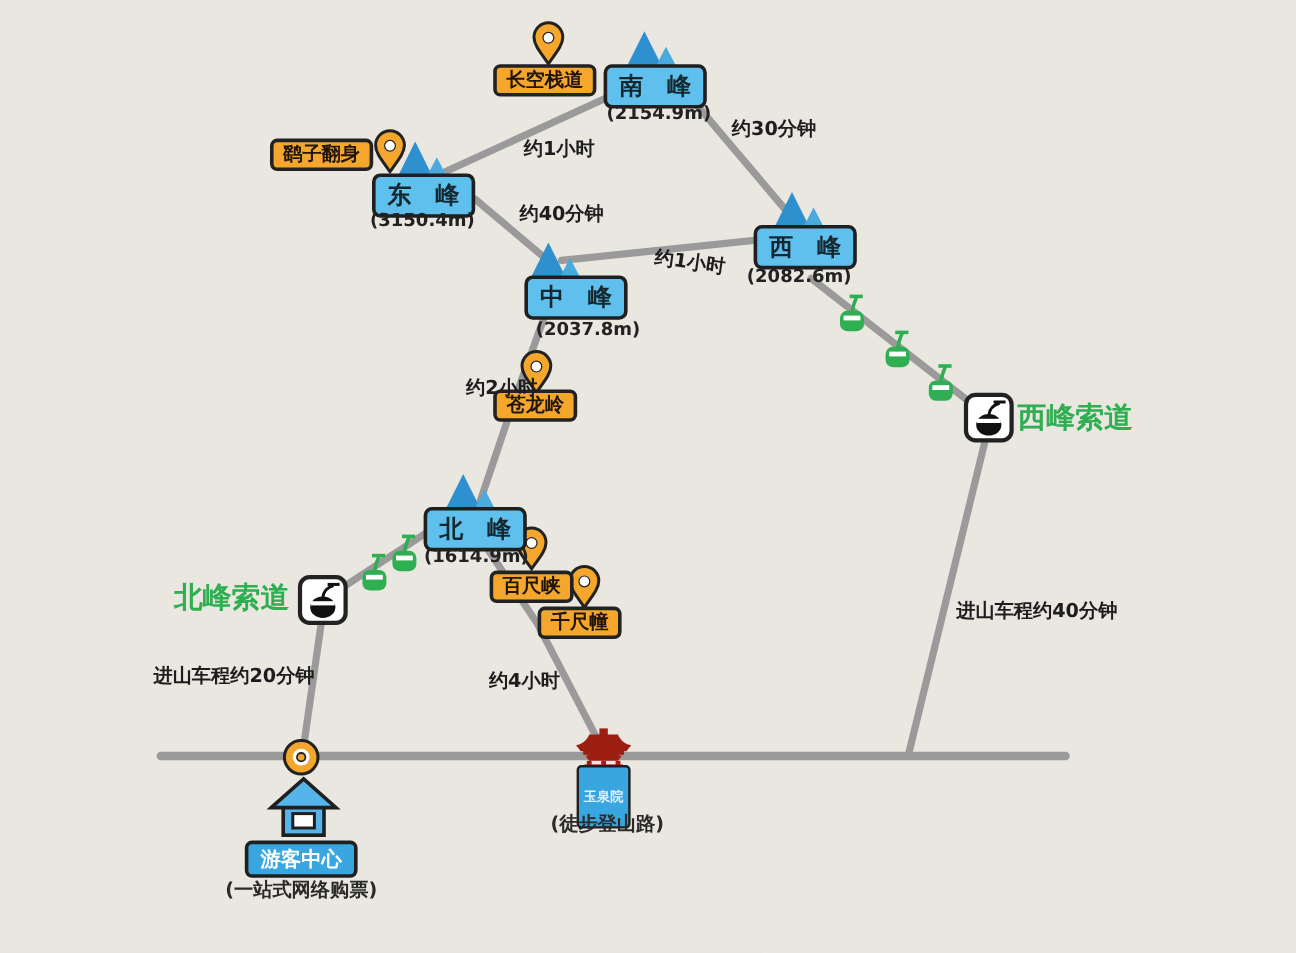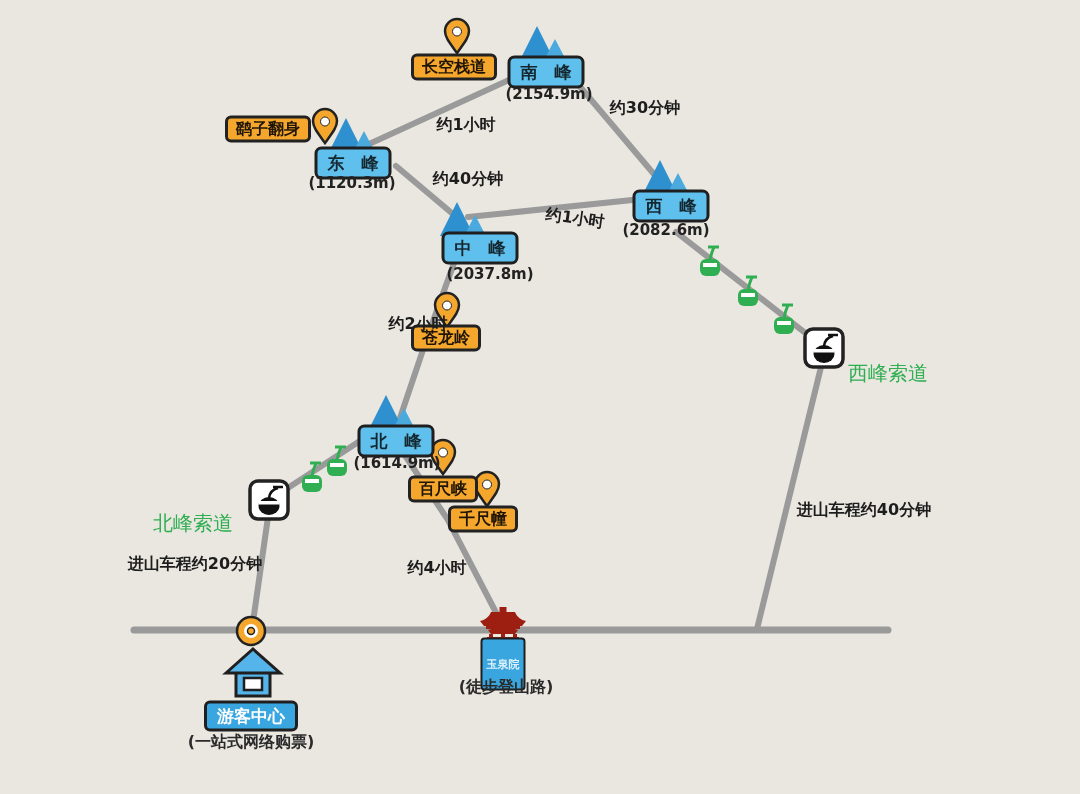--- a/index.html
+++ b/index.html
@@ -12,34 +12,34 @@
     width:1080px;height:794px;
     background:var(--background,#eae7e0);
     overflow:hidden;
   }
   .map svg.layer{position:absolute;left:0;top:0;}
   .abs{position:absolute;transform:translate(-50%,-50%);white-space:nowrap;}
   .peak-label{
     background:var(--peak_blue,#5fc0ee);
     border:3px solid #1f1f1f;border-radius:7px;
     padding:2px 10px;
-    font-size:17px;font-weight:bold;color:#14262e;
+    font-size:20px;font-weight:bold;color:#14262e;
   }
   .elev{font-size:15px;font-weight:bold;color:#222;}
   .spot-label{
     background:var(--spot_orange,#f4a72c);
     border:3px solid #222;border-radius:6px;
     padding:0 8px;
     font-size:16px;font-weight:bold;color:#201507;
   }
   .duration{font-size:16px;font-weight:bold;color:#1d1d1d;}
   .duration.rot{transform:translate(-50%,-50%) rotate(8deg);}
   .cable-name{
     position:absolute;white-space:nowrap;
-    font-size:20px;font-weight:normal;color:var(--cable_green,#2fae52);margin-top:25px;
+    font-size:24px;font-weight:bold;color:var(--cable_green,#2fae52);
   }
   .vc-label{
     background:var(--deep_blue,#3aa6e0);
     border:3px solid #1f1f1f;border-radius:6px;
     padding:1px 10px;
     font-size:17px;font-weight:bold;color:#ffffff;
   }
   .yq-label{
     background:var(--deep_blue,#3aa6e0);
     border:2px solid #1f1f1f;border-radius:4px;
@@ -134,21 +134,21 @@
     <use href="#station" x="269" y="500"></use>
 
     <use href="#junction" x="251" y="631"></use>
     <use href="#house" x="253" y="678"></use>
     <use href="#temple" x="503" y="628"></use>
   </svg>
 
   <div class="abs peak-label" style="left:546px;top:72px;">南　峰</div>
   <div class="abs elev" style="left:549px;top:94px;">(2154.9m)</div>
   <div class="abs peak-label" style="left:353px;top:163px;">东　峰</div>
-  <div class="abs elev" style="left:352px;top:183px;">(1120.3m)</div>
+  <div class="abs elev" style="left:352px;top:183px;">(3150.4m)</div>
   <div class="abs peak-label" style="left:480px;top:248px;">中　峰</div>
   <div class="abs elev" style="left:490px;top:274px;">(2037.8m)</div>
   <div class="abs peak-label" style="left:671px;top:206px;">西　峰</div>
   <div class="abs elev" style="left:666px;top:230px;">(2082.6m)</div>
   <div class="abs peak-label" style="left:396px;top:441px;">北　峰</div>
   <div class="abs elev" style="left:397px;top:463px;">(1614.9m)</div>
 
   <div class="abs spot-label" style="left:454px;top:67px;">长空栈道</div>
   <div class="abs spot-label" style="left:268px;top:129px;">鹞子翻身</div>
   <div class="abs spot-label" style="left:446px;top:338px;">苍龙岭</div>

